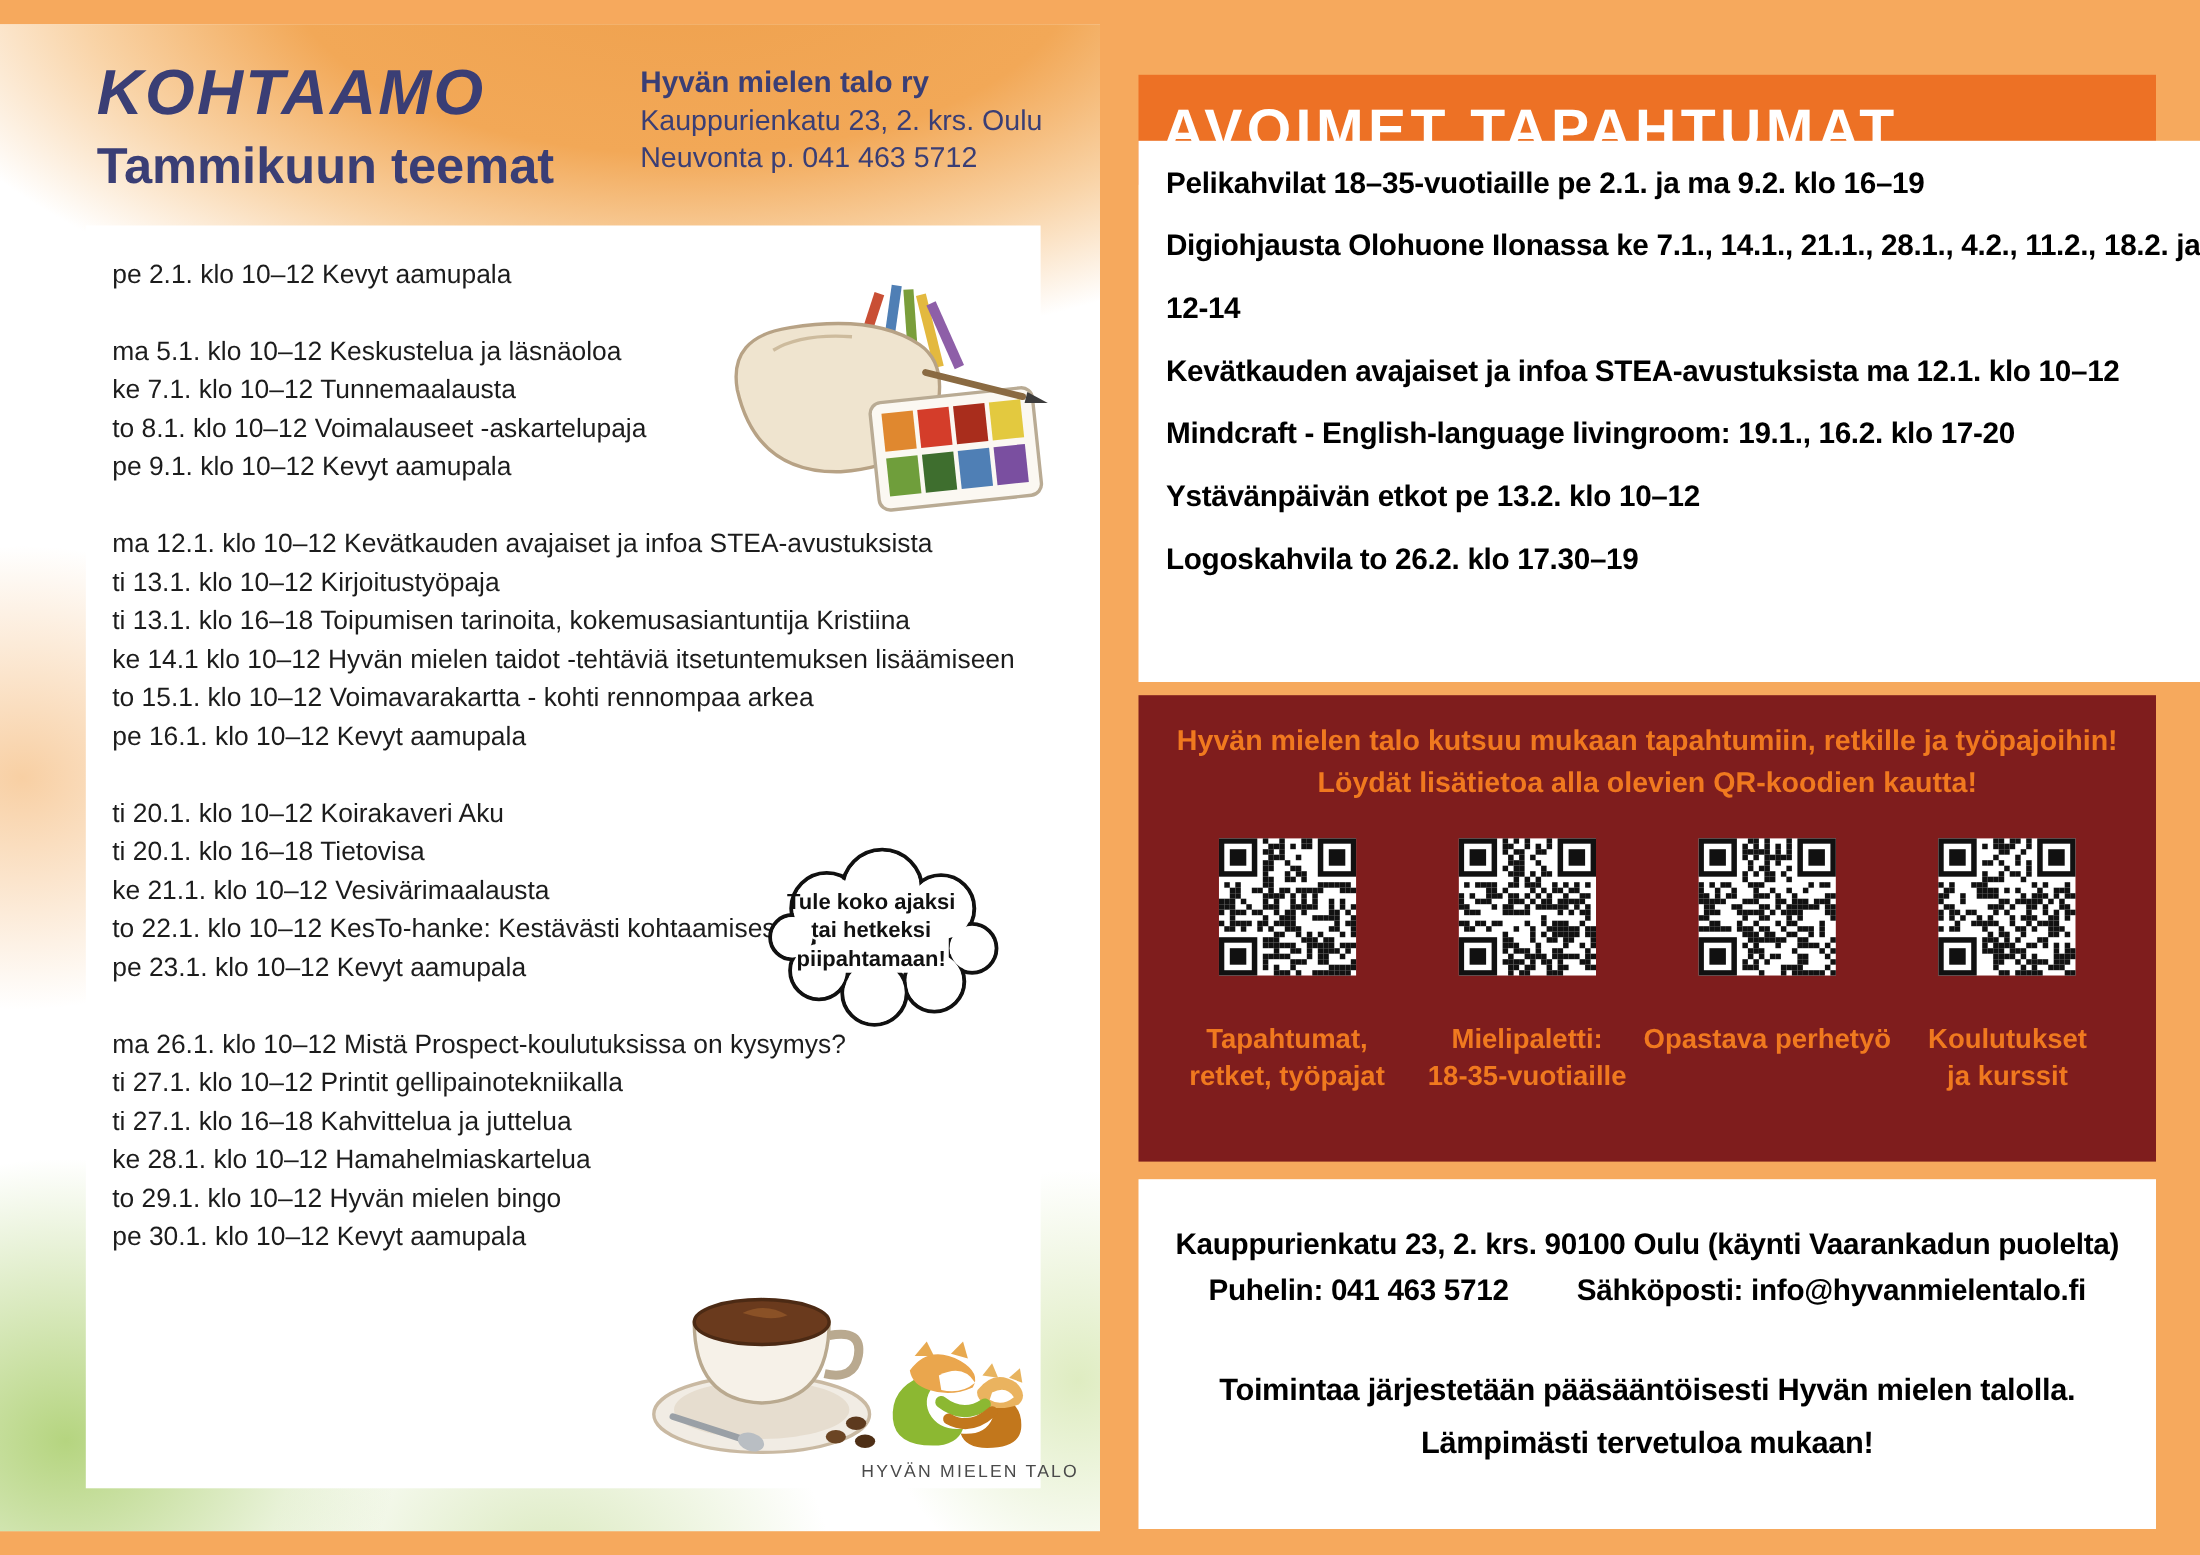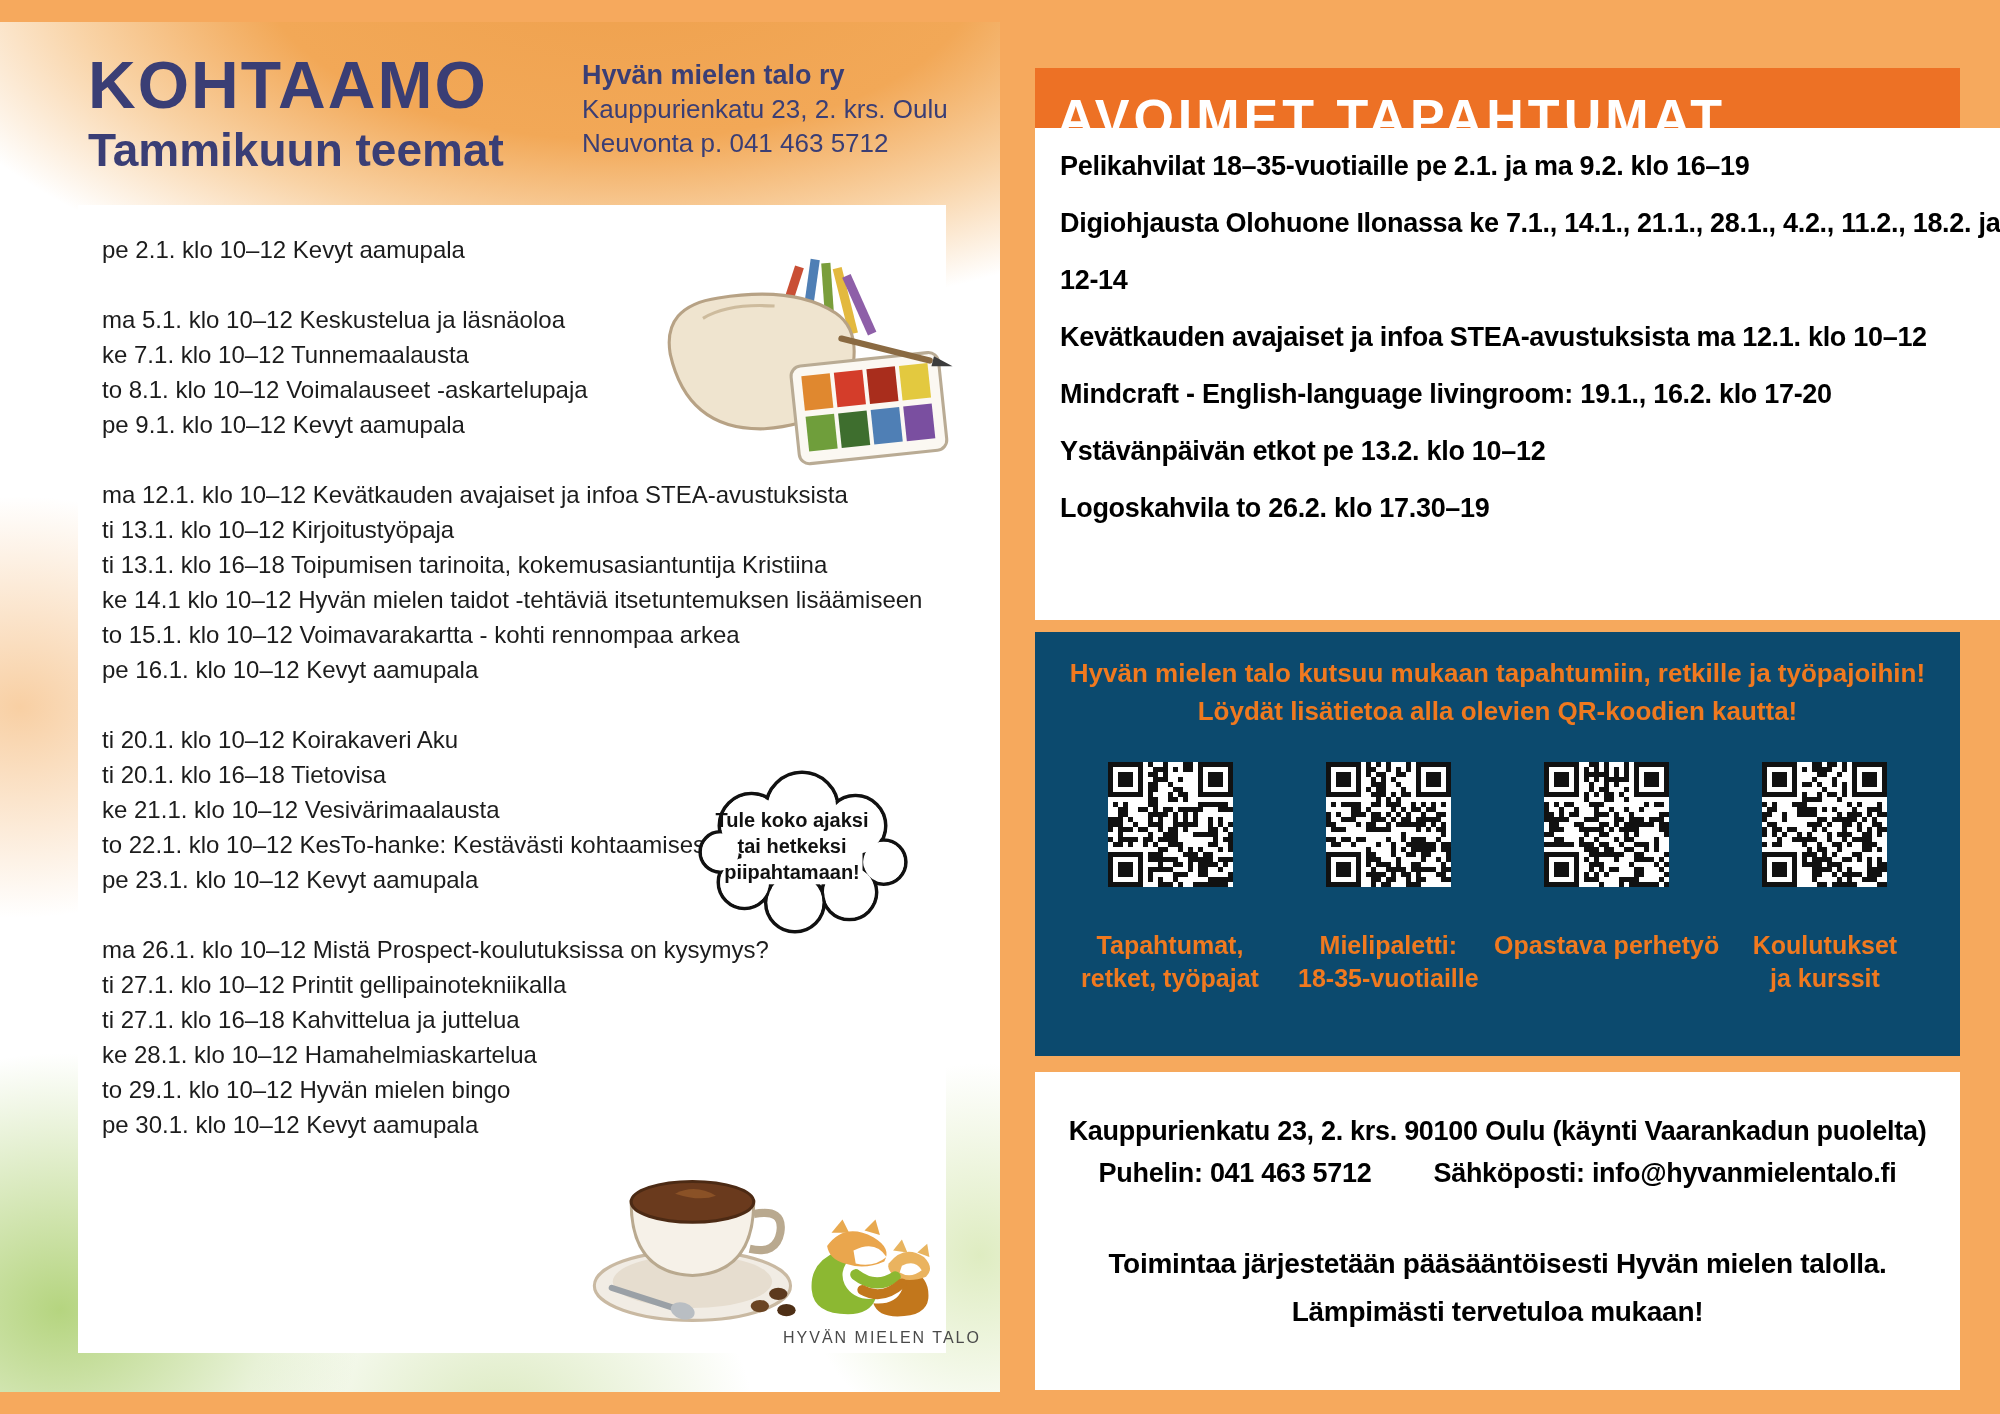--- a/index.html
+++ b/index.html
@@ -18,21 +18,21 @@
     position:absolute;left:0;top:22px;width:1000px;height:1370px;
     background:
       radial-gradient(120% 42% at 62% -4%, #EFA14E 0%, #F2A857 30%, rgba(248,206,156,.9) 46%, rgba(255,255,255,0) 62%),
       radial-gradient(38% 22% at 2% 50%, rgba(242,168,88,.55), rgba(255,255,255,0) 70%),
       radial-gradient(42% 26% at 6% 94%, rgba(168,205,105,.85), rgba(255,255,255,0) 72%),
       radial-gradient(34% 18% at 50% 102%, rgba(190,216,140,.55), rgba(255,255,255,0) 75%),
       radial-gradient(26% 20% at 98% 90%, rgba(205,226,160,.65), rgba(255,255,255,0) 70%),
       #FFFFFF;
   }
   .lh-header{position:absolute;left:88px;top:28px;color:var(--navy);}
-  .lh-title{font-size:66px;font-weight:700;letter-spacing:2px;line-height:70px;}
+  .lh-title{font-size:58px;font-weight:700;letter-spacing:2px;line-height:70px;font-style:italic;}
   .lh-subtitle{font-size:46px;font-weight:700;line-height:56px;margin-top:2px;}
   .org-block{position:absolute;left:582px;top:36px;color:var(--navy);line-height:34px;}
   .org-name{font-size:27px;font-weight:700;}
   .org-line{font-size:26px;font-weight:400;}
 
   .card{
     position:absolute;left:78px;top:183px;width:868px;height:1148px;
     background:#FFFFFF;
   }
   .event-flow{position:relative;padding:27px 16px 0 24px;z-index:2;}
@@ -53,21 +53,21 @@
   .right-half{position:absolute;left:1000px;top:0;width:1000px;height:1414px;background:var(--bg-orange);}
   .banner{
     position:absolute;left:35px;top:28px;width:925px;height:100px;
     background:var(--banner-orange);color:#fff;
     font-size:52px;font-weight:700;letter-spacing:4px;line-height:100px;
     padding-left:22px;white-space:nowrap;margin-top:40px;
   }
   .open-events-box{position:absolute;left:35px;top:128px;width:1108px;height:492px;background:#fff;padding:10px 25px 0 25px;}
   .revent{font-size:27px;font-weight:700;letter-spacing:-0.3px;line-height:57px;color:#000;}
 
-  .qr-box{position:absolute;left:35px;top:632px;width:925px;height:424px;background:#0c4a6e;padding-top:22px;}
+  .qr-box{position:absolute;left:35px;top:632px;width:925px;height:424px;background:#7f1d1d;padding-top:22px;}
   .qr-intro{font-size:26px;font-weight:700;line-height:38px;color:var(--text-orange);text-align:center;}
   .qr-row{display:flex;justify-content:space-between;padding:0 35px;margin-top:32px;}
   .qr-cell{width:200px;display:flex;flex-direction:column;align-items:center;}
   .qr{width:125px;height:125px;}
   .qr-caption{margin-top:42px;text-align:center;}
   .qr-cap-line{font-size:25px;font-weight:700;line-height:33px;color:var(--text-orange);white-space:nowrap;}
 
   .contact-box{position:absolute;left:35px;top:1072px;width:925px;height:318px;background:#fff;padding-top:38px;text-align:center;}
   .contact-line{font-size:27px;font-weight:700;letter-spacing:-0.3px;line-height:42px;color:#000;}
   .contact-row{display:flex;justify-content:center;gap:62px;}

